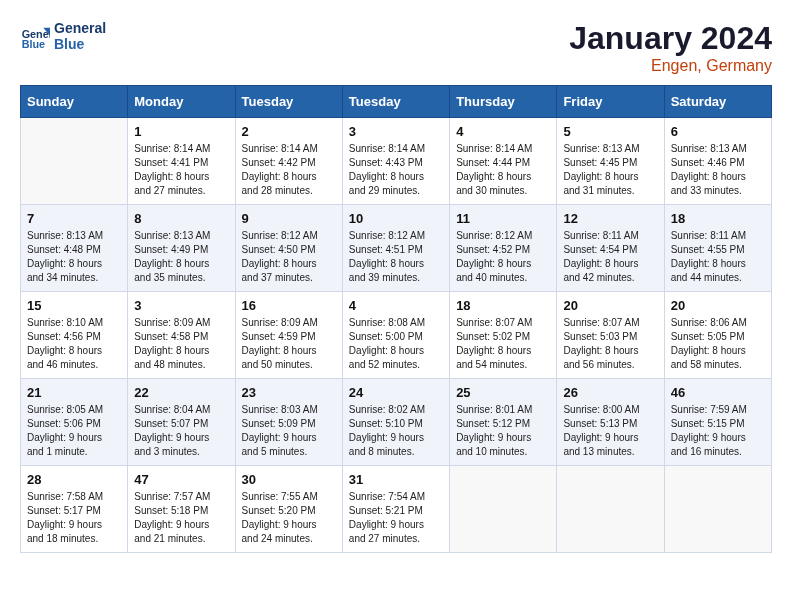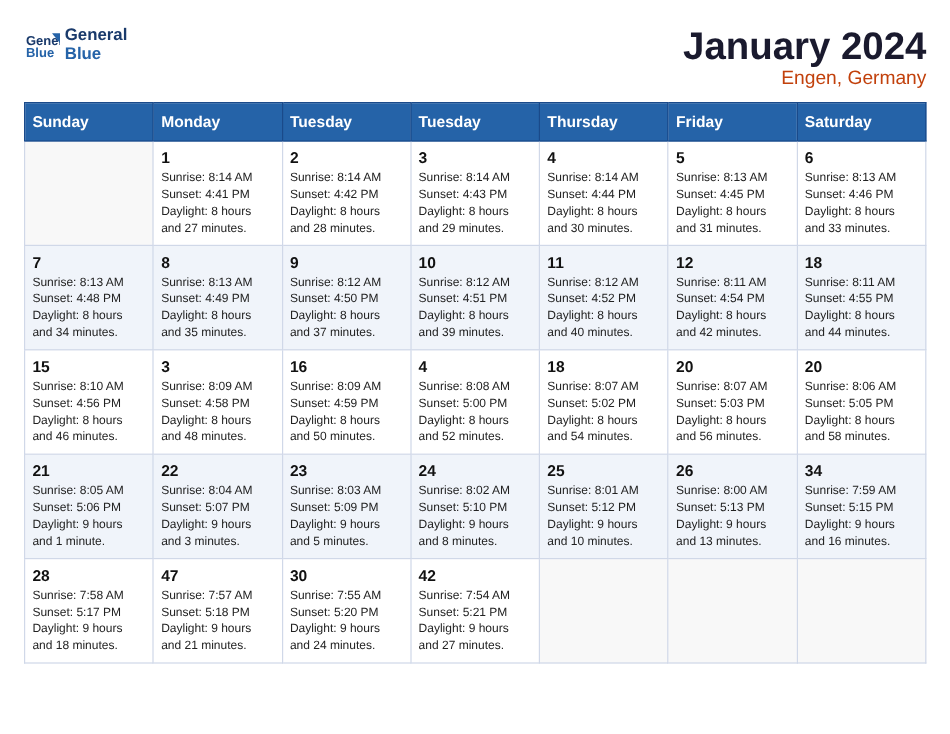--- a/index.html
+++ b/index.html
@@ -224,39 +224,39 @@
         </td>
         <td>
           <div class="day-number">25</div>
           <div class="day-info">Sunrise: 8:01 AM<br>Sunset: 5:12 PM<br>Daylight: 9 hours<br>and 10 minutes.</div>
         </td>
         <td>
           <div class="day-number">26</div>
           <div class="day-info">Sunrise: 8:00 AM<br>Sunset: 5:13 PM<br>Daylight: 9 hours<br>and 13 minutes.</div>
         </td>
         <td>
-          <div class="day-number">34</div>
+          <div class="day-number">46</div>
           <div class="day-info">Sunrise: 7:59 AM<br>Sunset: 5:15 PM<br>Daylight: 9 hours<br>and 16 minutes.</div>
         </td>
       </tr>
       <tr>
         <td>
           <div class="day-number">28</div>
           <div class="day-info">Sunrise: 7:58 AM<br>Sunset: 5:17 PM<br>Daylight: 9 hours<br>and 18 minutes.</div>
         </td>
         <td>
           <div class="day-number">47</div>
           <div class="day-info">Sunrise: 7:57 AM<br>Sunset: 5:18 PM<br>Daylight: 9 hours<br>and 21 minutes.</div>
         </td>
         <td>
           <div class="day-number">30</div>
           <div class="day-info">Sunrise: 7:55 AM<br>Sunset: 5:20 PM<br>Daylight: 9 hours<br>and 24 minutes.</div>
         </td>
         <td>
-          <div class="day-number">42</div>
+          <div class="day-number">31</div>
           <div class="day-info">Sunrise: 7:54 AM<br>Sunset: 5:21 PM<br>Daylight: 9 hours<br>and 27 minutes.</div>
         </td>
         <td class="empty-cell"></td>
         <td class="empty-cell"></td>
         <td class="empty-cell"></td>
       </tr>
     </tbody>
 </table>
 
 </body></html>

